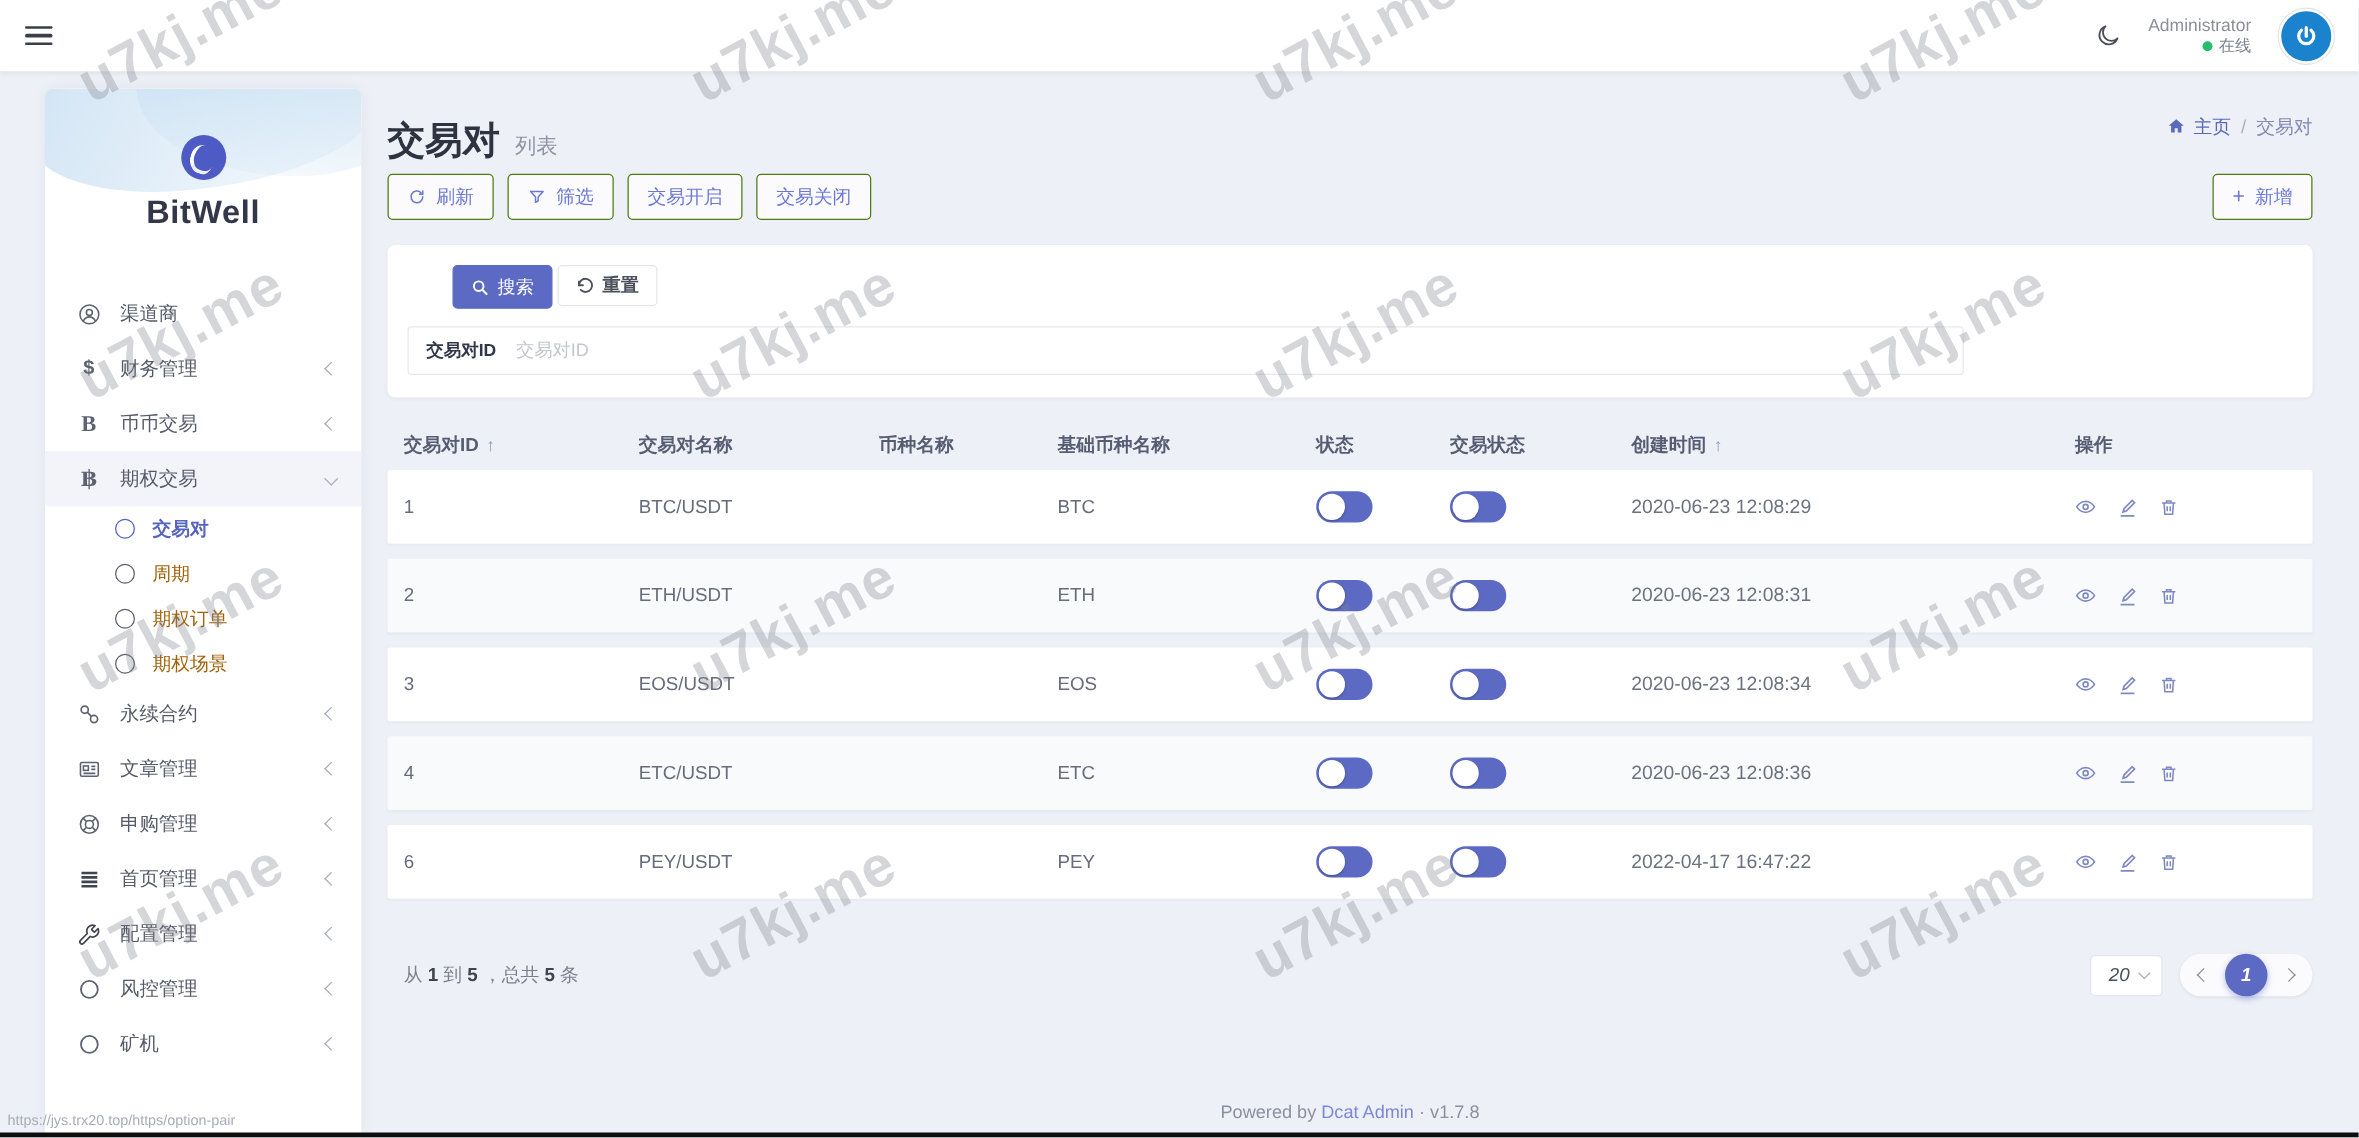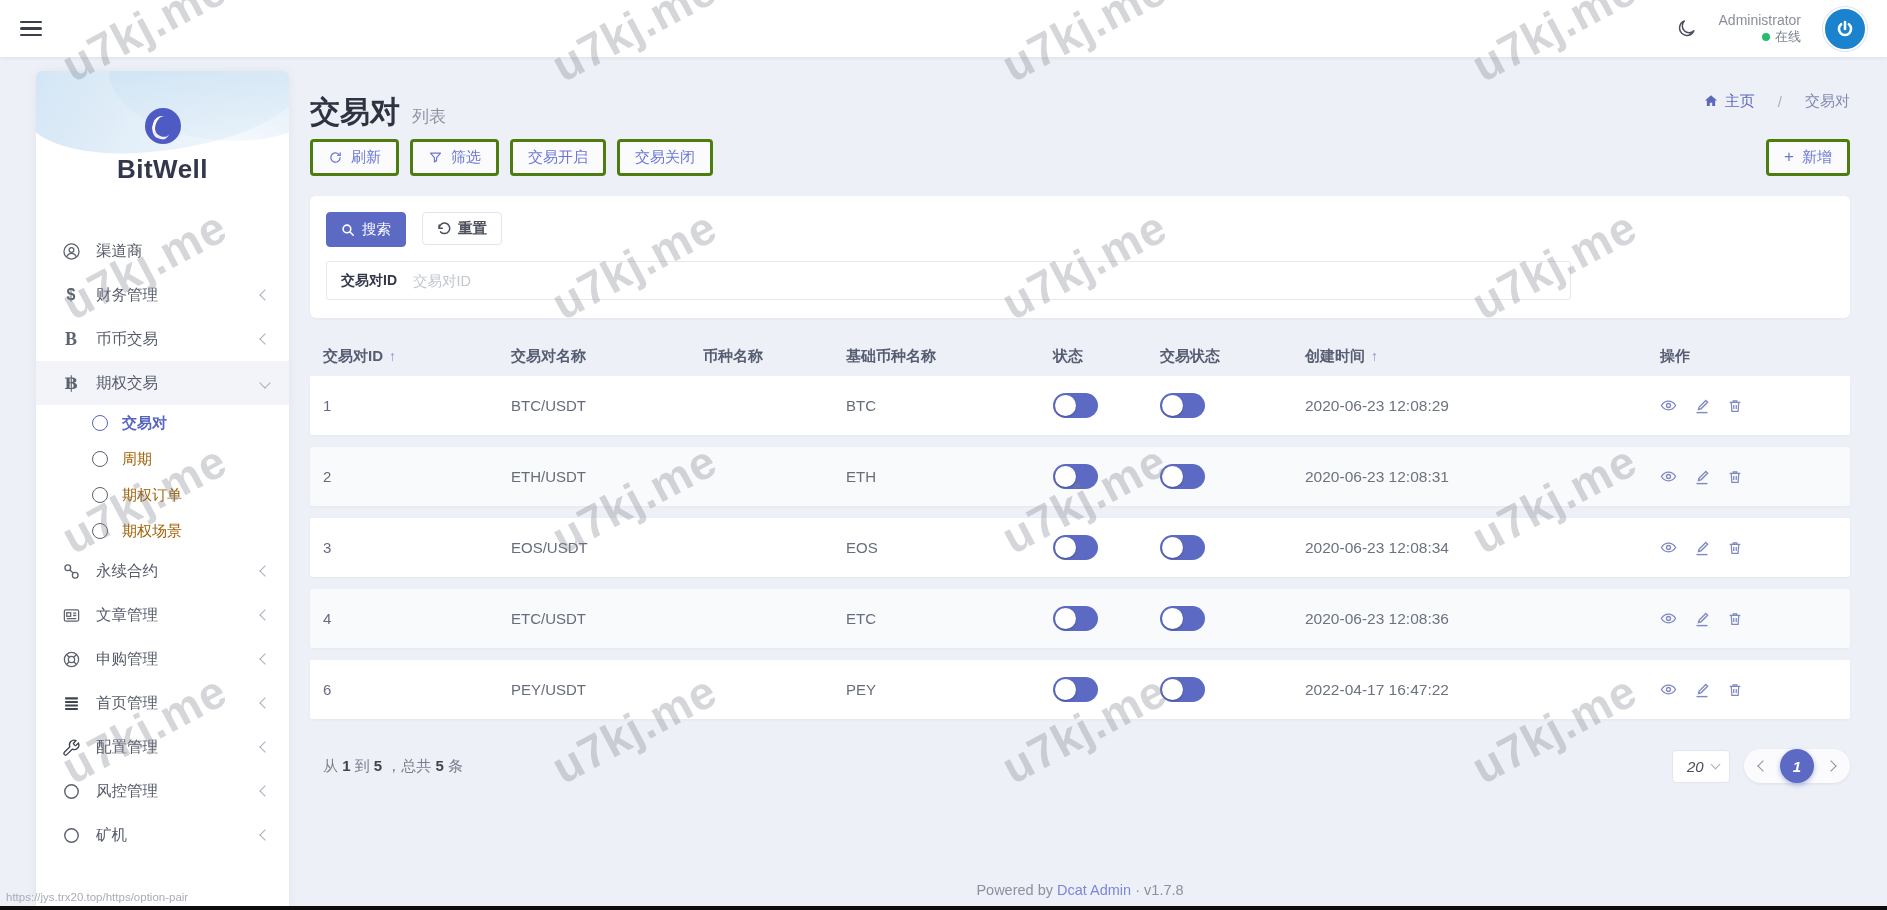--- a/index.html
+++ b/index.html
@@ -47,32 +47,32 @@
   .submenu .smitem{height:36px;display:flex;align-items:center;padding-left:56px;cursor:pointer;color:#a16207;}
   .scircle{width:14px;height:14px;border:1.8px solid #5b616e;border-radius:50%;margin-right:14px;flex:none;}
   .smitem .slabel{font-size:15px;}
   .smitem.active{color:#5564c0;font-weight:700;}
   .smitem.active .scircle{border-color:#5564c0;}
   
   .main{position:absolute;top:57px;left:310px;width:1540px;bottom:0;}
   .page-head{display:flex;align-items:center;justify-content:space-between;margin-top:26px;height:36px;}
   .ptitle{font-size:30px;font-weight:700;color:#2e3342;}
   .psub{font-size:17px;color:#8f94a5;margin-left:12px;font-weight:400;margin-top:36px;}
-  .breadcrumb{display:flex;align-items:center;gap:23px;font-size:15px;}
+  .breadcrumb{display:flex;align-items:center;gap:8px;font-size:15px;}
   .bc-home{color:#5b69bd;display:flex;align-items:center;gap:6px;cursor:pointer;}
   .bc-sep{color:#a9aec6;}
   .bc-cur{color:#8289b3;}
   
   .toolbar{display:flex;align-items:center;justify-content:space-between;margin-top:20px;}
   .tb-group{display:flex;gap:11px;}
-  .obtn{height:37px;padding:0 15px;border:3px solid #4d7c0f;border-radius:4px;background:rgba(255,255,255,.75);
+  .obtn{height:37px;padding:0 15px;border:1px solid #4d7c0f;border-radius:4px;background:rgba(255,255,255,.75);
     color:#6b77d4;font-size:15px;display:flex;align-items:center;gap:8px;cursor:pointer;box-sizing:border-box;}
   
   .card{margin-top:20px;background:#fff;border-radius:6px;box-shadow:0 1px 3px rgba(31,45,61,.05);padding:16px 16px 18px;box-sizing:border-box;}
-  .btnrow{display:flex;gap:16px;}
+  .btnrow{display:flex;gap:4px;margin-left:36px;}
   .btn-primary{height:33px;padding:0 14px;border-radius:4px;background:#5c6ac4;color:#fff;font-size:14.5px;
     display:flex;align-items:center;gap:7px;cursor:pointer;border:1px solid #5c6ac4;}
   .btn-light{height:33px;padding:0 14px;border-radius:4px;background:#fff;color:#4a4f5a;font-size:14.5px;font-weight:700;
     display:flex;align-items:center;gap:7px;cursor:pointer;border:1px solid #e3e5ea;box-sizing:border-box;}
   .inputgroup{margin-top:14px;width:1243px;height:37px;border:1px solid #e7e8ee;border-radius:3px;display:flex;align-items:center;background:#fff;}
   .addon{padding:0 14px;font-size:14px;font-weight:700;color:#32384a;white-space:nowrap;}
   .inputgroup input{flex:1;border:none;outline:none;height:100%;font-size:14.5px;color:#555;font-family:inherit;background:transparent;}
   .inputgroup input::placeholder{color:#c2c6cf;}
   
   .grid{display:grid;grid-template-columns:188px 192px 143px 207px 107px 145px 355px 1fr;align-items:center;padding-left:13px;box-sizing:border-box;}
@@ -80,21 +80,21 @@
   .th{display:flex;align-items:center;gap:6px;}
   .sort{color:#8b93c9;font-weight:400;font-size:14px;cursor:pointer;}
   .trow{height:59px;background:#fff;margin-bottom:12px;border-radius:2px;box-shadow:0 1px 3px rgba(31,45,61,.04);font-size:15px;color:#666c7c;}
   .trow.alt{background:#f9fafc;}
   .cell-date{color:#6b7280;font-size:15.5px;}
   .toggle{width:45px;height:25px;border-radius:13px;background:#5c6ac4;position:relative;cursor:pointer;flex:none;}
   .toggle::after{content:'';position:absolute;left:2px;top:2px;width:21px;height:21px;border-radius:50%;background:#fff;box-shadow:0 1px 2px rgba(0,0,0,.25);}
   .actions{display:flex;gap:17px;align-items:center;color:#7e88c3;}
   .aicon{cursor:pointer;display:flex;}
   
-  .pgrow{display:flex;align-items:center;justify-content:space-between;margin-top:30px;padding-left:13px;box-sizing:border-box;}
+  .pgrow{display:flex;align-items:center;justify-content:space-between;margin-top:44px;padding-left:13px;box-sizing:border-box;}
   .summary{font-size:15px;color:#7a7f8d;}
   .summary b{color:#3f4450;}
   .pg-right{display:flex;align-items:center;gap:14px;font-style:italic;}
   .pagesize{width:58px;height:33px;background:#fff;border:1px solid #e2e5ec;border-radius:4px;display:flex;align-items:center;
     justify-content:space-between;padding:0 10px 0 14px;font-size:15px;color:#4a4f5a;cursor:pointer;box-sizing:border-box;}
   .pagesize .chev{width:6px;height:6px;margin-top:-3px;}
   .pager{height:34px;background:#fbfbfd;border-radius:17px;display:flex;align-items:center;gap:4px;padding:0 6px;box-shadow:0 1px 3px rgba(31,45,61,.08);}
   .pg-arrow{width:26px;height:34px;display:flex;align-items:center;justify-content:center;cursor:pointer;}
   .pg-arrow .chev{border-color:#8b90a0;}
   .pg-num{width:34px;height:34px;border-radius:50%;background:#5c6ac4;color:#fff;font-size:15px;font-weight:700;

